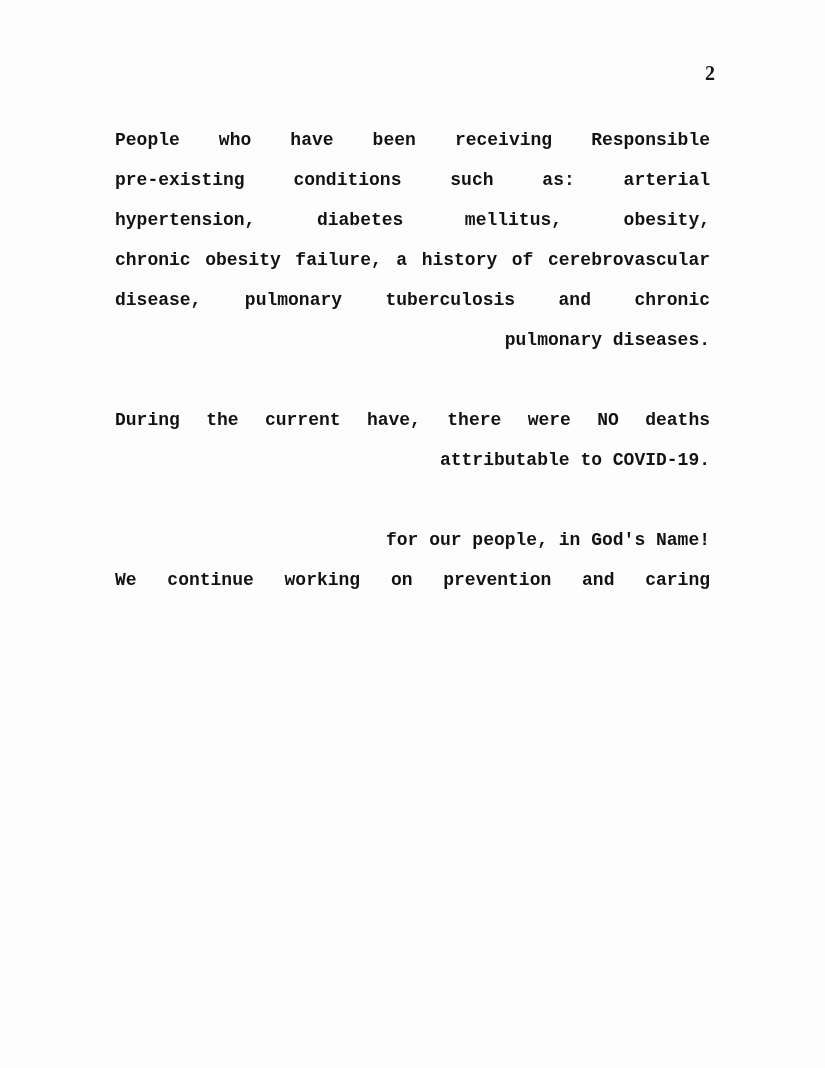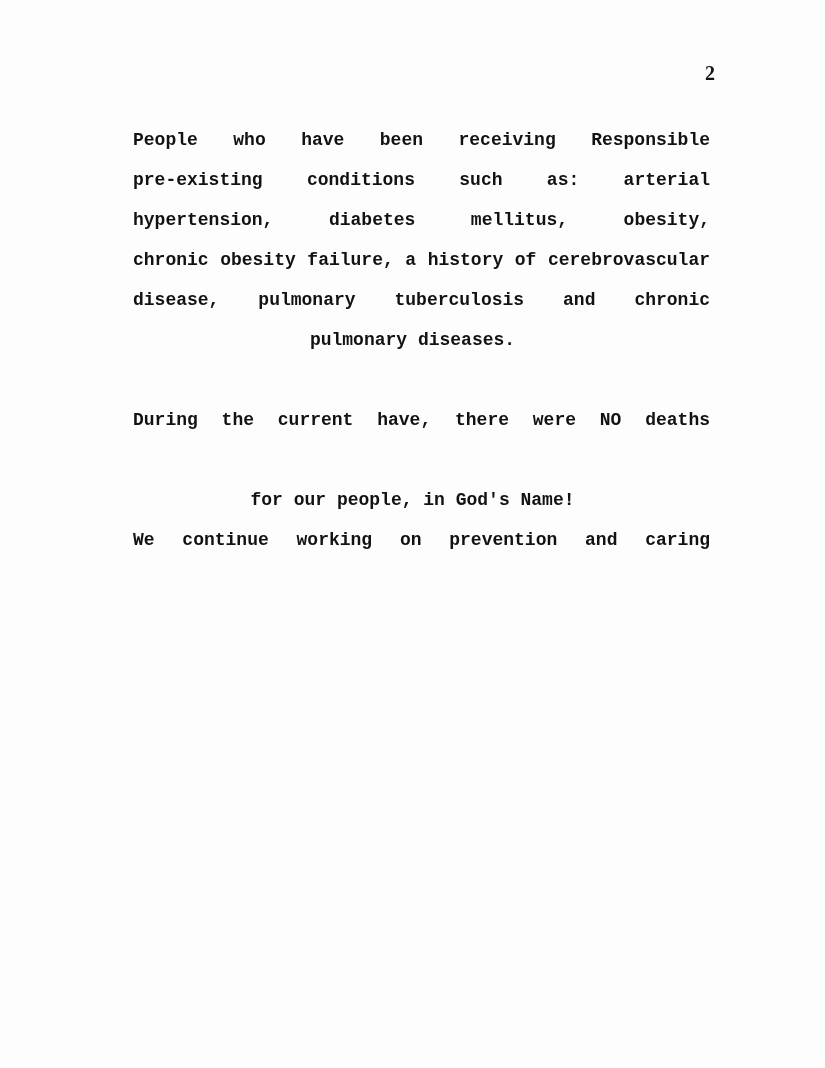--- a/index.html
+++ b/index.html
@@ -38,29 +38,28 @@
     padding: 0;
   }
   .ln {
     display: block;
     height: 40px;
     line-height: 40px;
     font-family: "Liberation Mono", monospace;
     font-weight: bold;
     font-size: 18px;
     white-space: nowrap;
-    text-align: center;
+    text-align: right;
     color: #121212;
   }
   .ln.j {
     white-space: normal;
     text-align: justify;
     text-align-last: justify;
     word-spacing: normal;
-    margin-left: 18px;
   }
 </style>
 </head>
 <body>
 
 <div class="page">
 
   <div class="page-number">2</div>
 
   <div class="content">
@@ -69,20 +68,21 @@
       <span class="ln j">People who have been receiving Responsible</span>
       <span class="ln j">pre-existing conditions such as: arterial</span>
       <span class="ln j">hypertension, diabetes mellitus, obesity,</span>
       <span class="ln j">chronic obesity failure, a history of cerebrovascular</span>
       <span class="ln j">disease, pulmonary tuberculosis and chronic</span>
       <span class="ln">pulmonary diseases.</span>
     </p>
 
     <p class="paragraph">
       <span class="ln j">During the current have, there were NO deaths</span>
+      <span class="ln">attributable to COVID-19.</span>
     </p>
 
 
     <p class="paragraph">
       <span class="ln">for our people, in God's Name!</span>
       <span class="ln j">We continue working on prevention and caring</span>
     </p>
 
   </div>
 </div>

